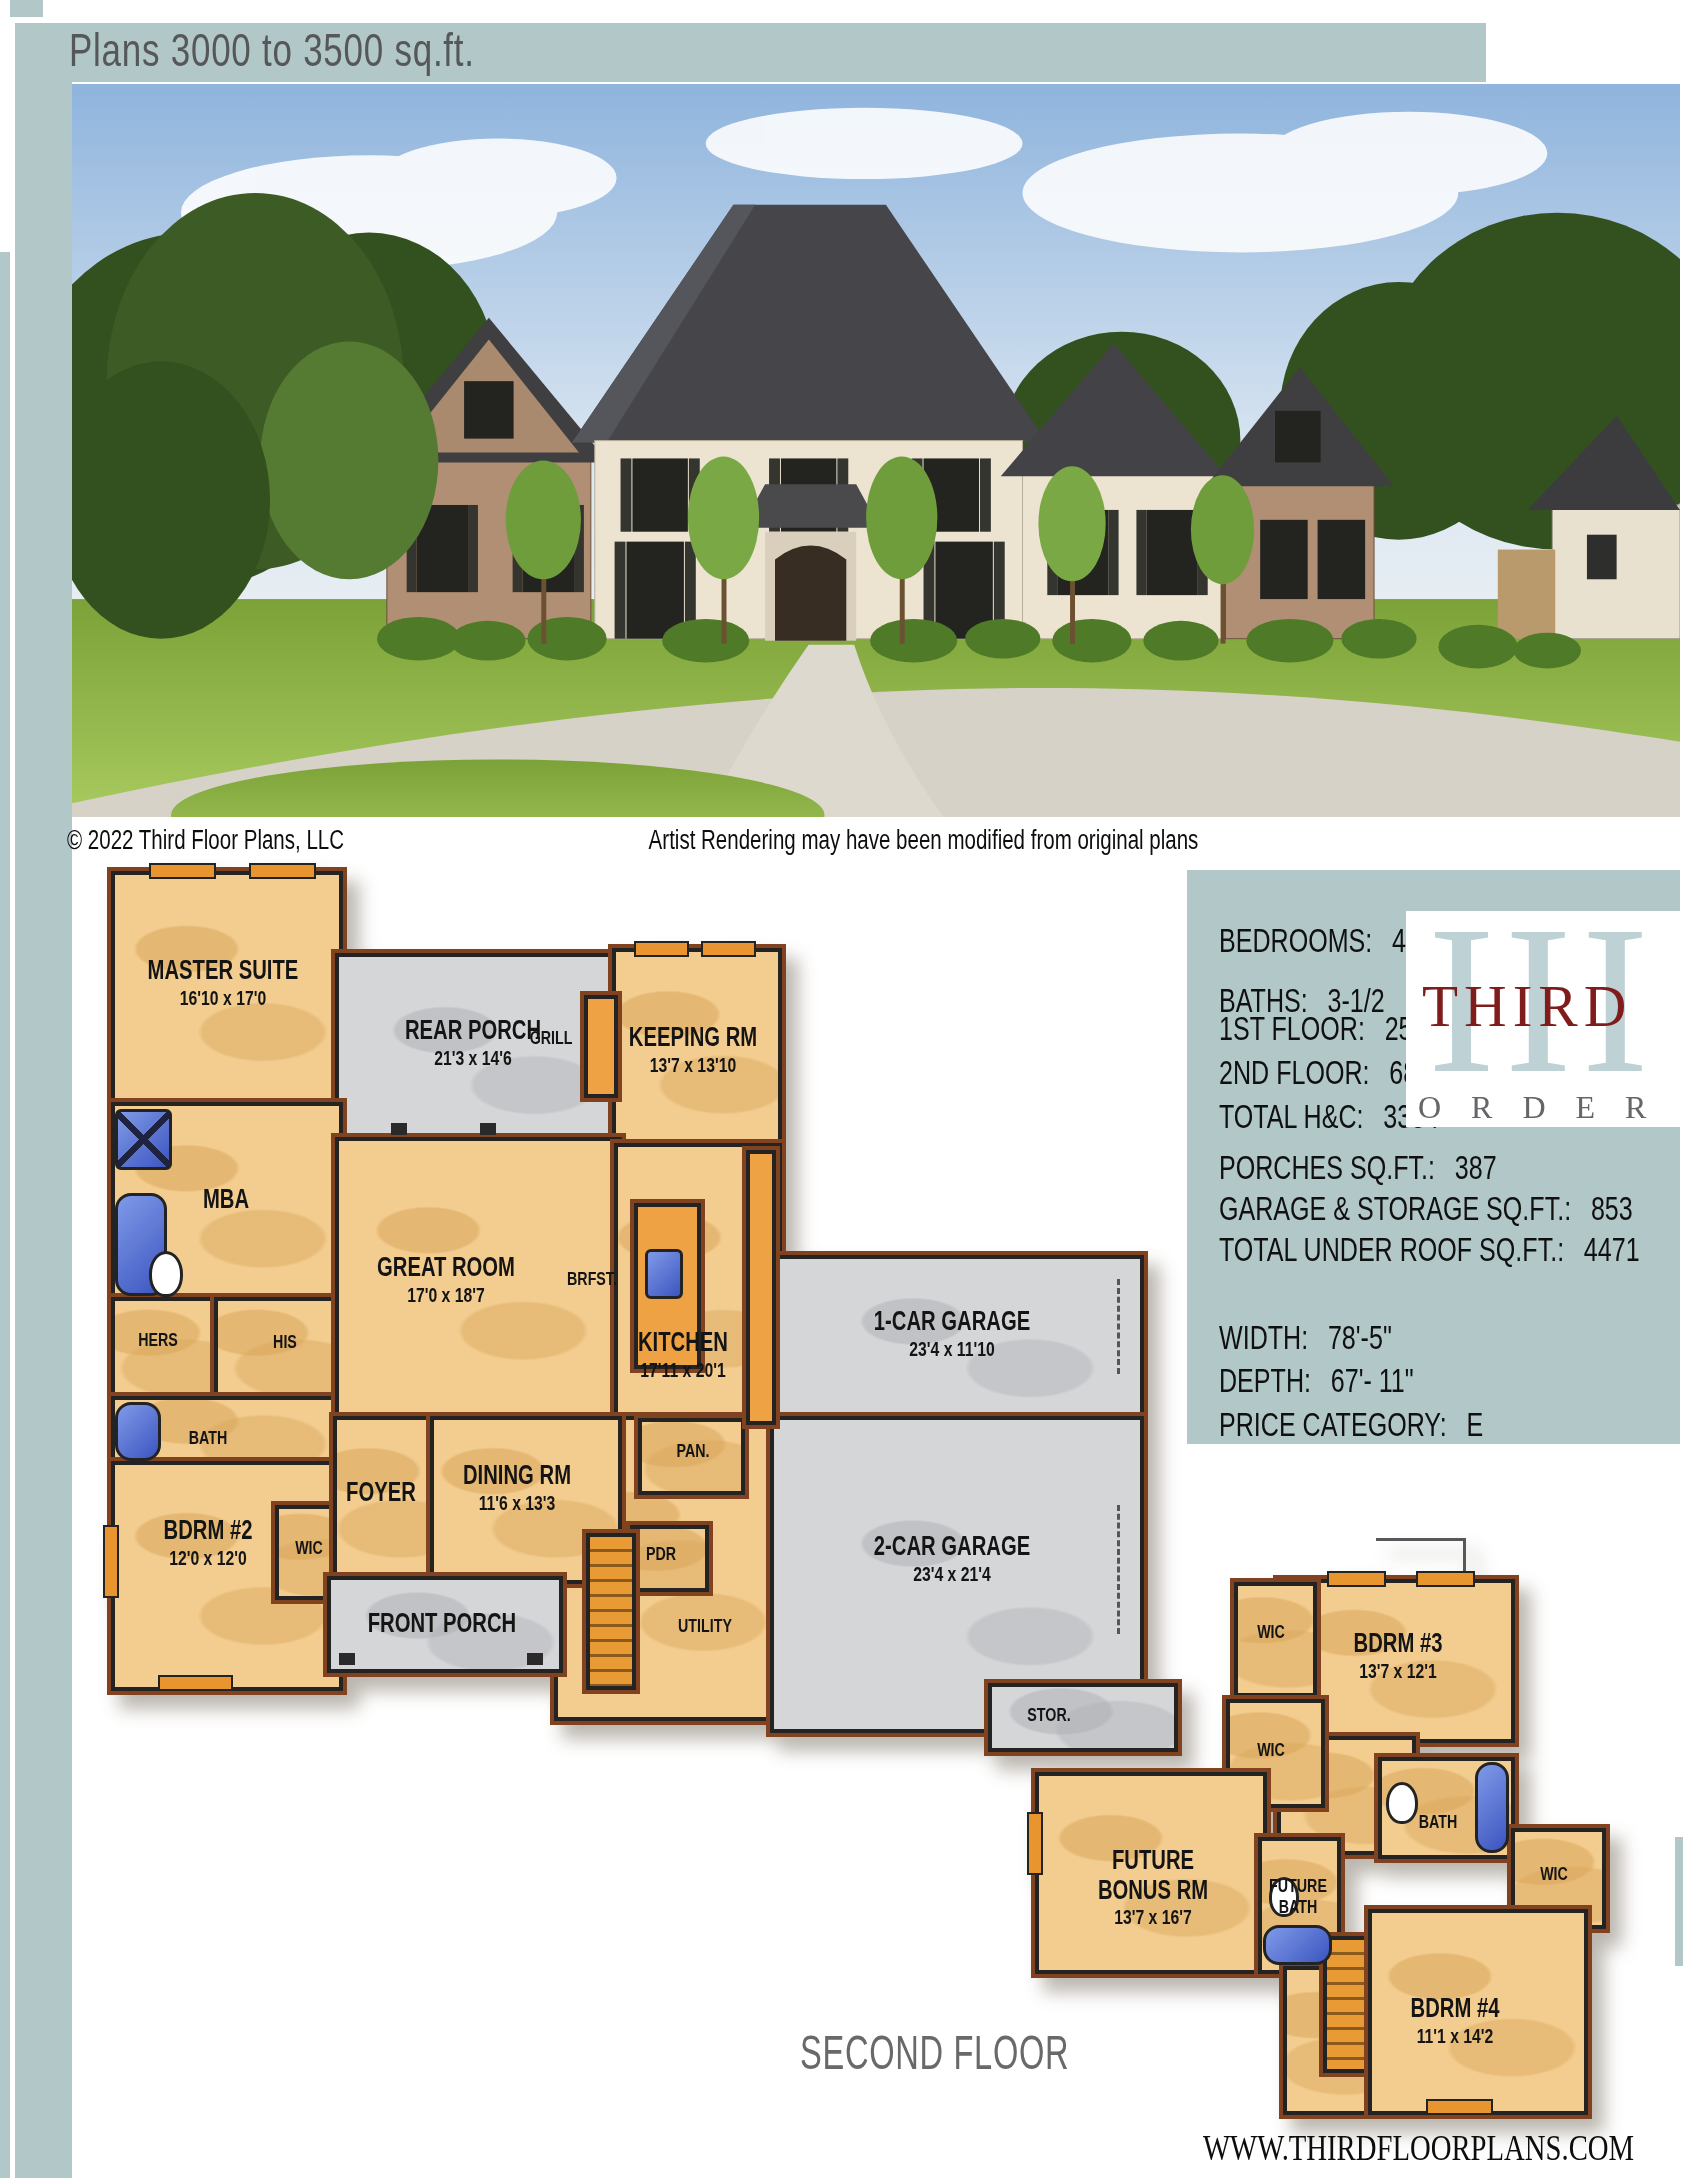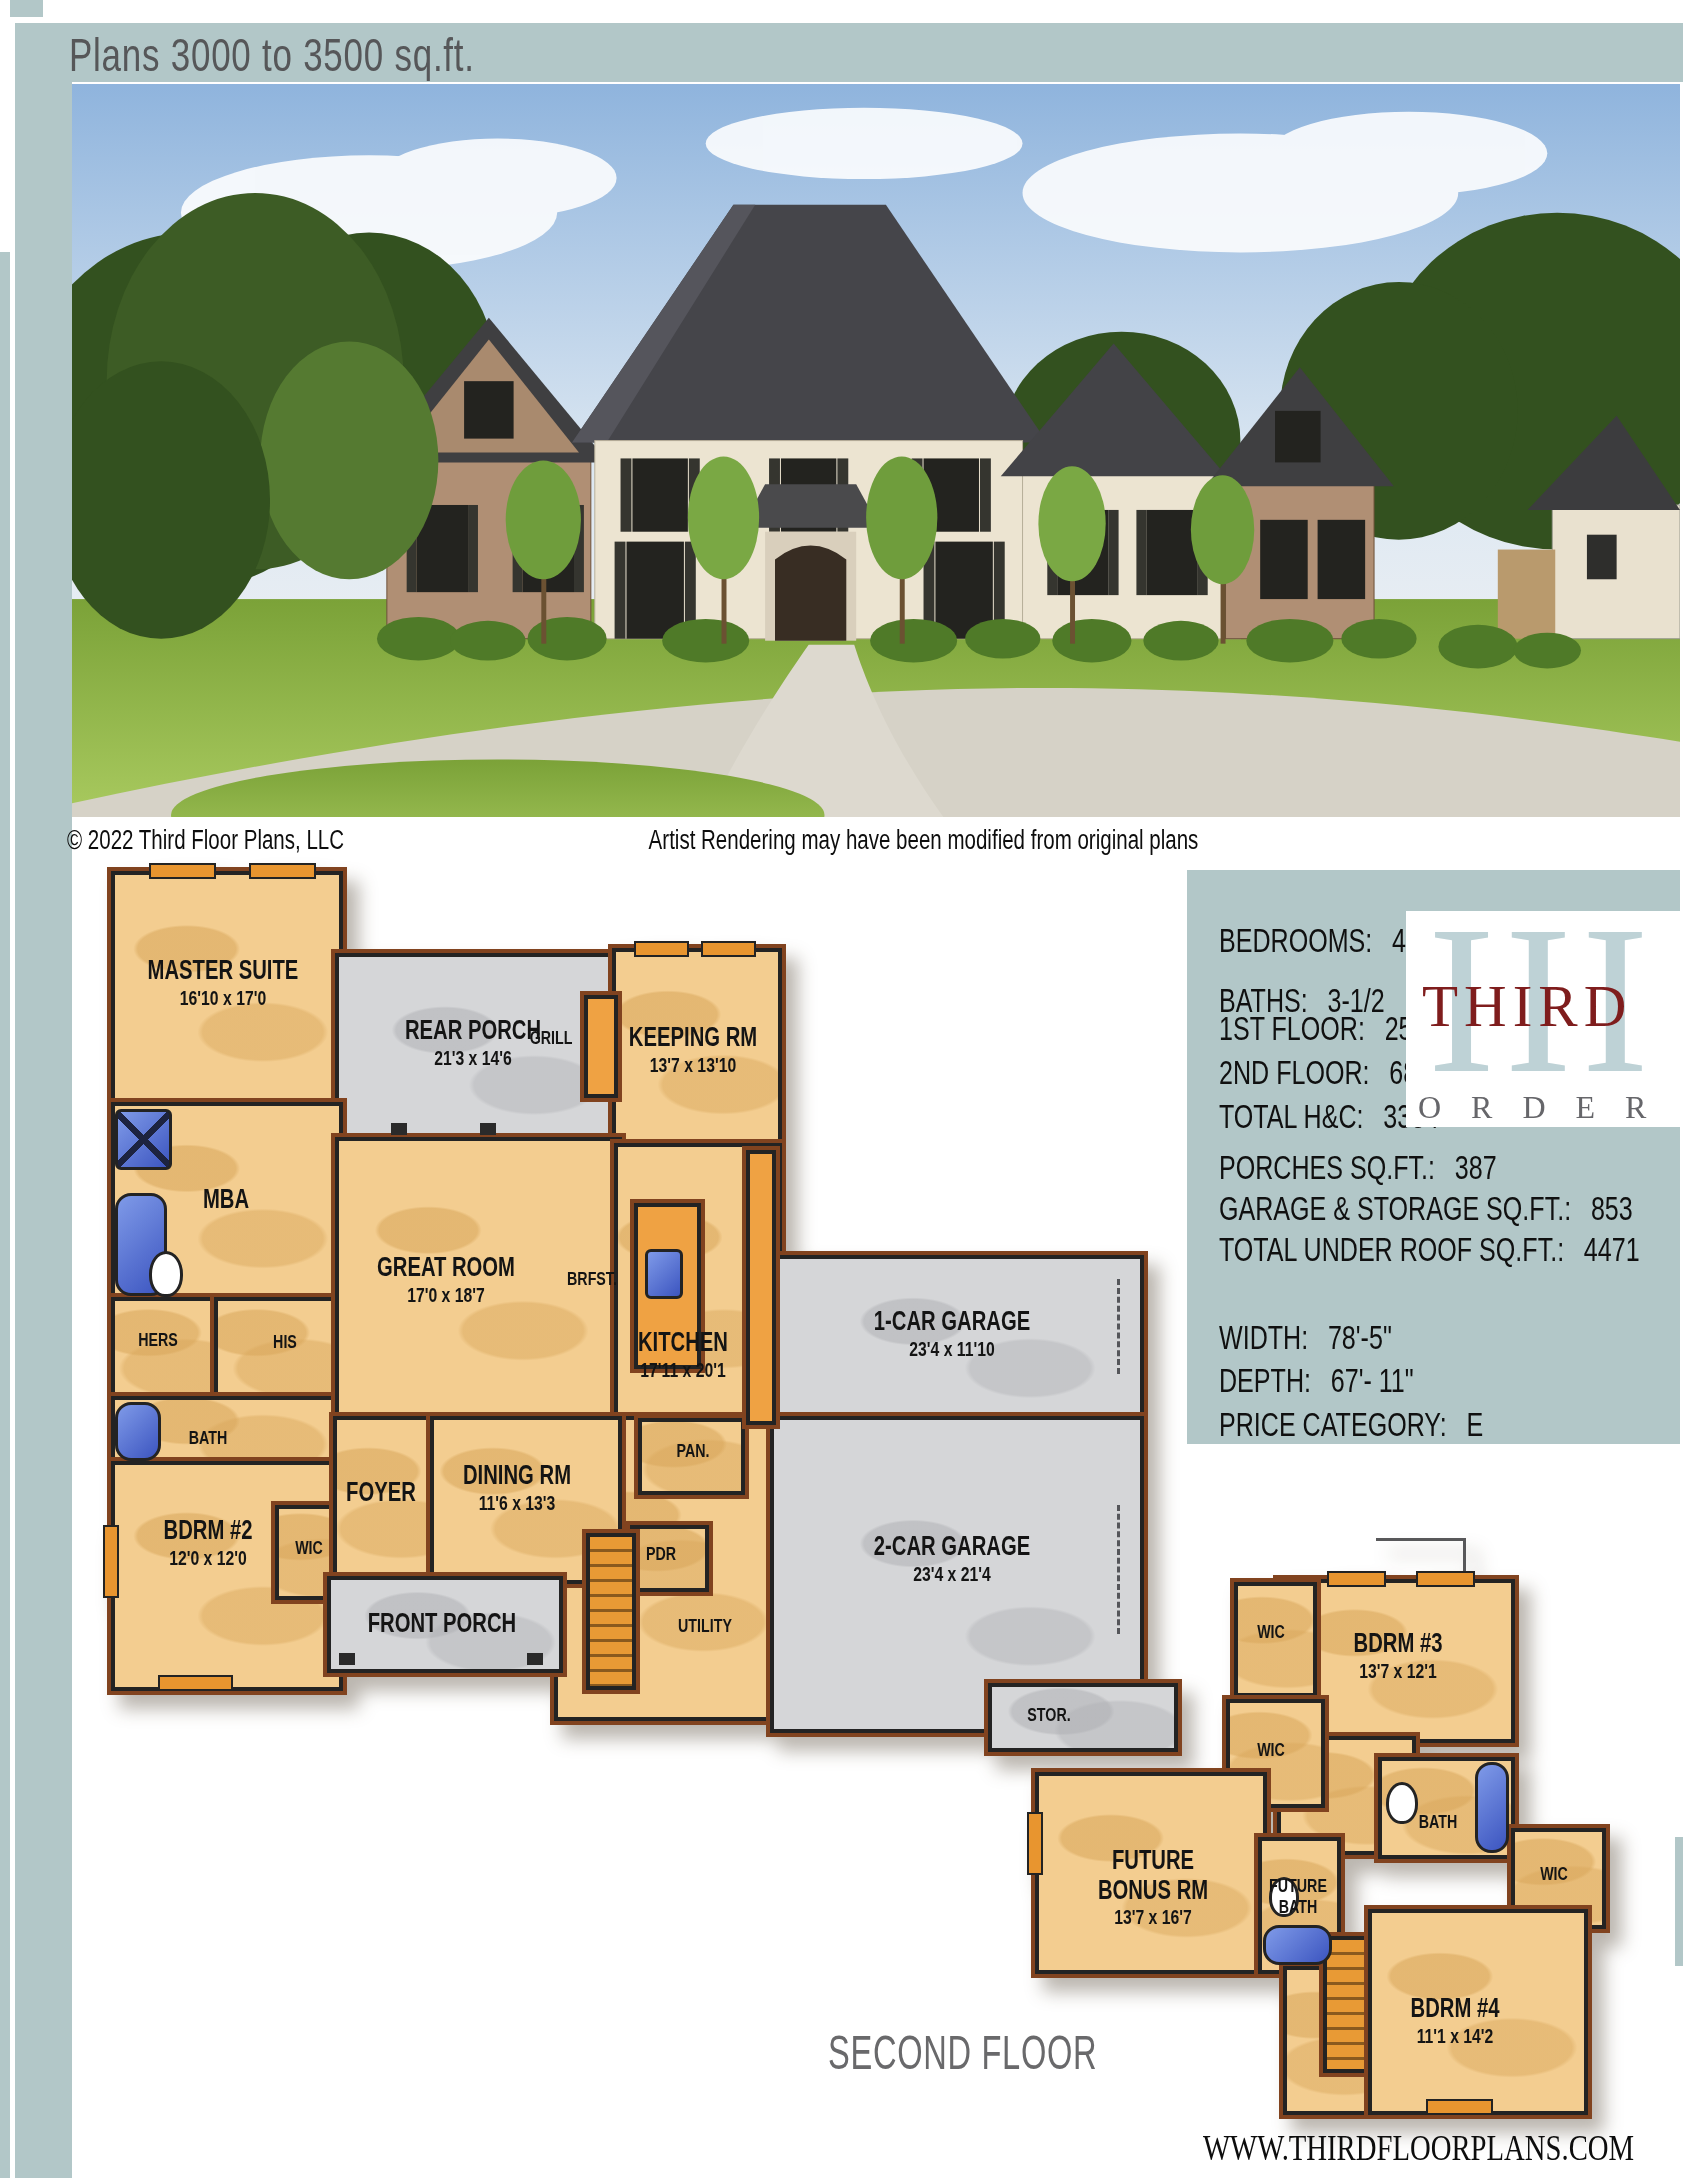--- a/index.html
+++ b/index.html
@@ -8,22 +8,22 @@
   .cond{display:inline-block;transform:scaleX(.76);transform-origin:left center;white-space:nowrap;}
   .condc{display:inline-block;transform:scaleX(.76);transform-origin:center center;white-space:nowrap;}
 
   
   .stripe-main{position:absolute;left:15px;top:23px;width:57px;height:2155px;background:#b2c7c8;}
   .stripe-thin{position:absolute;left:0;top:252px;width:10px;height:1926px;background:#b2c7c8;}
   .top-square{position:absolute;left:10px;top:0;width:33px;height:17px;background:#b2c7c8;}
   .right-sliver{position:absolute;left:1675px;top:1837px;width:8px;height:129px;background:#b2c7c8;}
 
   
-  .header-bar{position:absolute;left:15px;top:23px;width:1668px;height:59px;background:#b2c7c8;
-              display:flex;align-items:flex-end;}
+  .header-bar{position:absolute;left:15px;top:23px;width:1471px;height:59px;background:#b2c7c8;
+              display:flex;align-items:flex-start;}
   .header-bar span{font-size:46px;color:#565759;margin-left:54px;letter-spacing:1px;}
 
   
   .photo{position:absolute;left:72px;top:84px;width:1608px;height:733px;overflow:hidden;}
   .photo svg{display:block;}
 
   
   .cap-left{position:absolute;left:67px;top:825px;font-size:27px;color:#0d0d0d;}
   .cap-right{position:absolute;left:475px;top:825px;width:709px;text-align:right;font-size:27px;color:#0d0d0d;}
   .cap-right .cond{transform-origin:right center;}
@@ -429,21 +429,21 @@
         <span class="nm">BATH</span>
       </div>
     <div class="rl sm" style="left:1554px;top:1874px">
         <span class="nm">WIC</span>
       </div>
     <div class="rl" style="left:1455px;top:2020px">
         <span class="nm">BDRM #4</span>
         <span class="dm">11'1 x 14'2</span>
       </div>
   </div>
-  <div class="floor-title" style="left:828px;top:2025px">
+  <div class="floor-title" style="left:800px;top:2025px">
     <span class="cond">SECOND FLOOR</span>
   </div>
 
   <div class="footer-url">
     <span class="cond">WWW.THIRDFLOORPLANS.COM</span>
   </div>
 
 </div>
 
 

